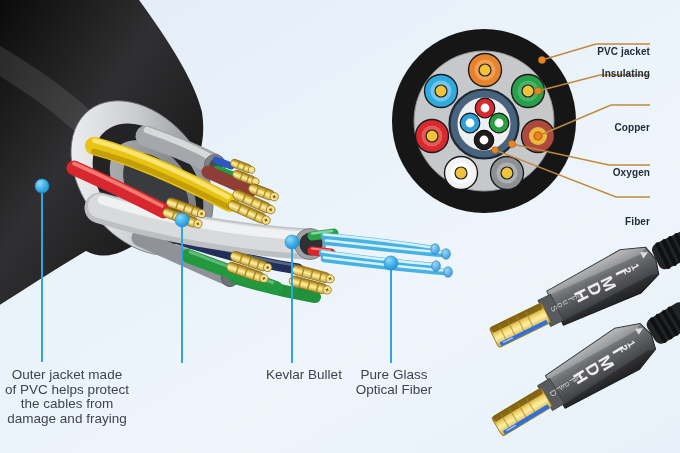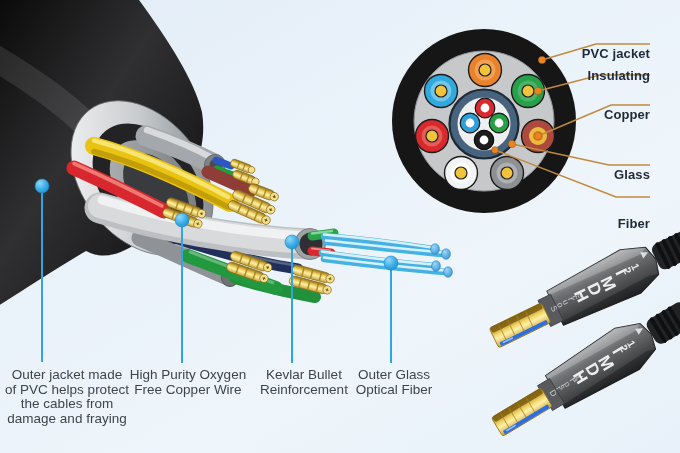--- a/index.html
+++ b/index.html
@@ -3,21 +3,21 @@
 <meta charset="utf-8">
 <style>
   html,body{margin:0;padding:0;background:#dfe8f2;}
   .stage{
     position:relative;width:680px;height:453px;overflow:hidden;
     background:linear-gradient(150deg,#e3edf7 0%,#eaf2fa 38%,#eef5fb 66%,#e8f1f9 100%);
     font-family:"Liberation Sans",sans-serif;
   }
   .xs-label{
     position:absolute;right:30px;text-align:right;
-    font-size:13px;font-weight:bold;color:#1e2a38;letter-spacing:.1px;
+    font-size:10px;font-weight:bold;color:#1e2a38;letter-spacing:.1px;
     white-space:nowrap;
   }
   .caption{
     position:absolute;top:368px;width:170px;transform:translateX(-50%);
     font-size:13.5px;line-height:14.6px;color:#3f444c;text-align:center;
   }
   .caption span{display:block;}
   svg text{font-family:"Liberation Sans",sans-serif;}
 </style>
 </head>
@@ -369,37 +369,32 @@
     <circle cx="42" cy="186" r="7" fill="url(#dotGrad)" stroke="#1787c4" stroke-width="0.6"></circle>
     <circle cx="182" cy="220" r="7" fill="url(#dotGrad)" stroke="#1787c4" stroke-width="0.6"></circle>
     <circle cx="292" cy="242" r="7" fill="url(#dotGrad)" stroke="#1787c4" stroke-width="0.6"></circle>
     <circle cx="391" cy="263" r="7" fill="url(#dotGrad)" stroke="#1787c4" stroke-width="0.6"></circle>
   </g>
 </svg>
 
 
 <div class="xs-label" style="top:46px">PVC jacket</div>
 <div class="xs-label" style="top:68px">Insulating</div>
-<div class="xs-label" style="top:107px">Copper</div>
-<div class="xs-label" style="top:167px">Glass</div>
+<div class="xs-label" style="top:122px">Copper</div>
+<div class="xs-label" style="top:167px">Oxygen</div>
 <div class="xs-label" style="top:216px">Fiber</div>
 
 
 <div class="caption" style="left:67px">
   <span>Outer jacket made</span>
   <span>of PVC helps protect</span>
   <span>the cables from</span>
   <span>damage and fraying</span>
 </div>
-<div class="caption" style="left:188px">
-  <span>High Purity Oxygen</span>
-  <span>Free Copper Wire</span>
-</div>
 <div class="caption" style="left:304px">
   <span>Kevlar Bullet</span>
-  <span>Reinforcement</span>
 </div>
 <div class="caption" style="left:394px">
-  <span>Outer Glass</span>
+  <span>Pure Glass</span>
   <span>Optical Fiber</span>
 </div>
 
 </div>
 
 </body></html>

